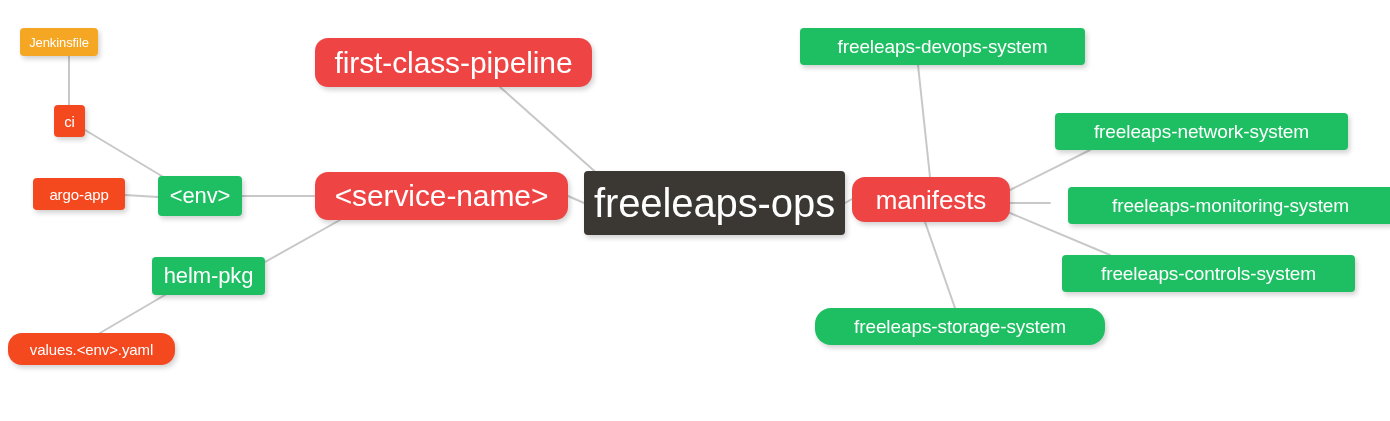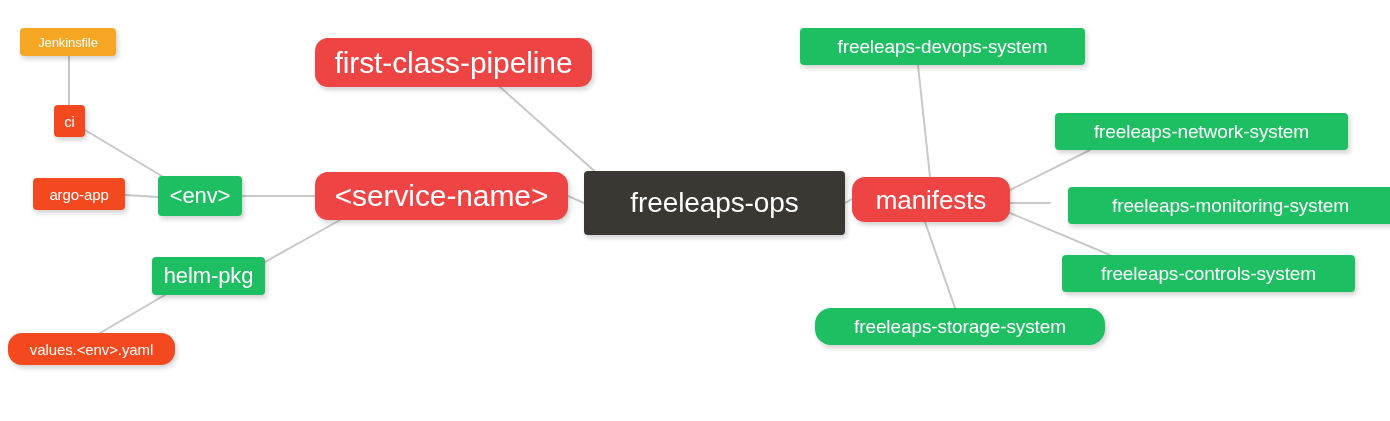--- a/index.html
+++ b/index.html
@@ -36,21 +36,21 @@
     color: #ffffff;
     border-radius: 4px;
     white-space: nowrap;
     line-height: 1;
     box-shadow: 2px 3px 5px rgba(0,0,0,0.18);
     letter-spacing: -0.1px;
     padding: 0 10px;
   }
   .node-root {
     background: #3B3733;
-    font-size: 28px;
+    font-size: 40px;
   }
   .node-blue {
     background: #ef4444;
     border-radius: 13px;
   }
   .node-green {
     background: #1DBF62;
   }
   .node-orange {
     background: #F5A623;
@@ -112,21 +112,21 @@
       </div>
       <div class="node node-green size-sm" style="left: 1068px; top: 187px; width: 325px; height: 37px;">
         <span>freeleaps-monitoring-system</span>
       </div>
       <div class="node node-green size-sm" style="left: 1062px; top: 255px; width: 293px; height: 37px;">
         <span>freeleaps-controls-system</span>
       </div>
       <div class="node node-green size-sm" style="left: 815px; top: 308px; width: 290px; height: 37px; border-radius: 16px;">
         <span>freeleaps-storage-system</span>
       </div>
-      <div class="node node-orange size-xxs" style="left: 20px; top: 28px; width: 96px; height: 28px;">
+      <div class="node node-orange size-xxs" style="left: 20px; top: 28px; width: 78px; height: 28px;">
         <span>Jenkinsfile</span>
       </div>
       <div class="node node-red size-xs" style="left: 54px; top: 105px; width: 31px; height: 32px; justify-content: center;">
         <span>ci</span>
       </div>
       <div class="node node-red size-xs" style="left: 33px; top: 178px; width: 92px; height: 32px;">
         <span>argo-app</span>
       </div>
       <div class="node node-red size-xs" style="left: 8px; top: 333px; width: 167px; height: 32px; border-radius: 14px;">
         <span>values.&lt;env&gt;.yaml</span>

